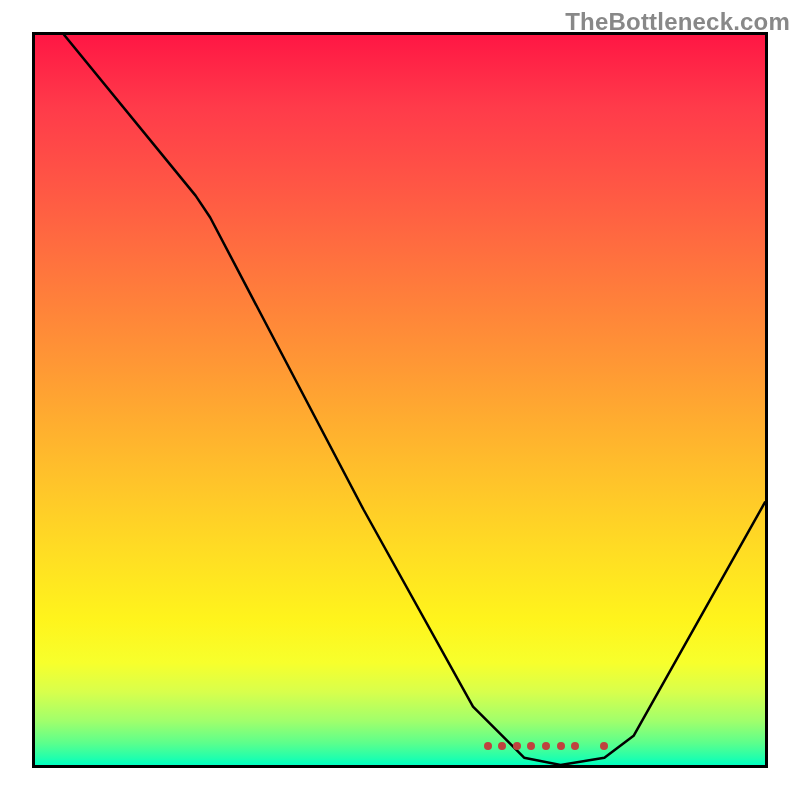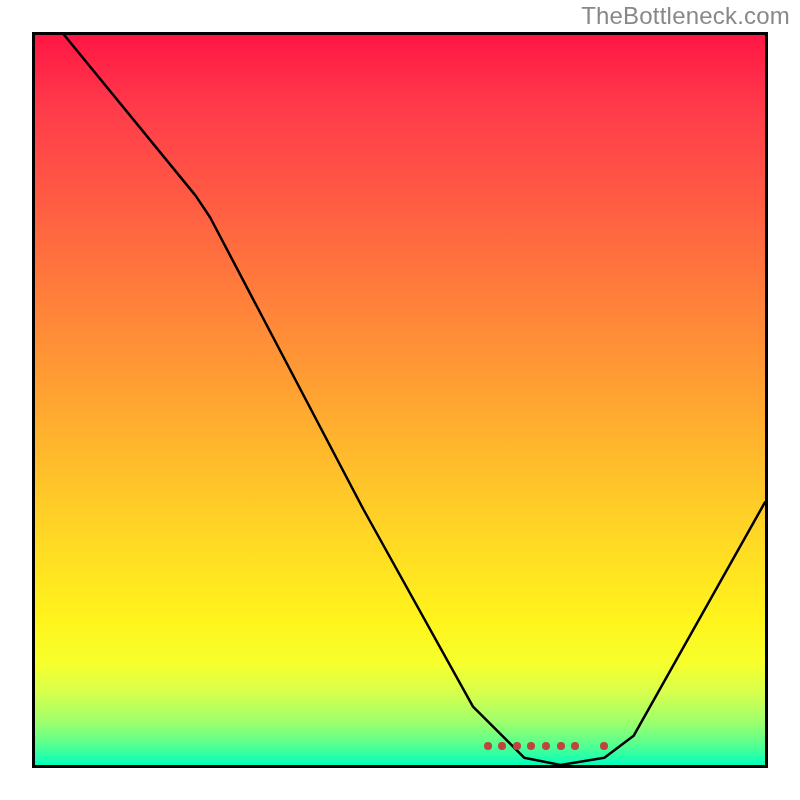--- a/index.html
+++ b/index.html
@@ -10,24 +10,24 @@
     background: #ffffff;
     font-family: Arial, Helvetica, sans-serif;
   }
   .wrap {
     position: relative;
     width: 800px;
     height: 800px;
   }
   .watermark {
     position: absolute;
-    top: 2px;
+    top: 8px;
     right: 10px;
     font-size: 24px;
-    font-weight: 400;
+    font-weight: 700;
     color: #888888;
     letter-spacing: 0.2px;
   }
   .plot {
     position: absolute;
     left: 32px;
     top: 32px;
     width: 736px;
     height: 736px;
     border: 3px solid #000;

